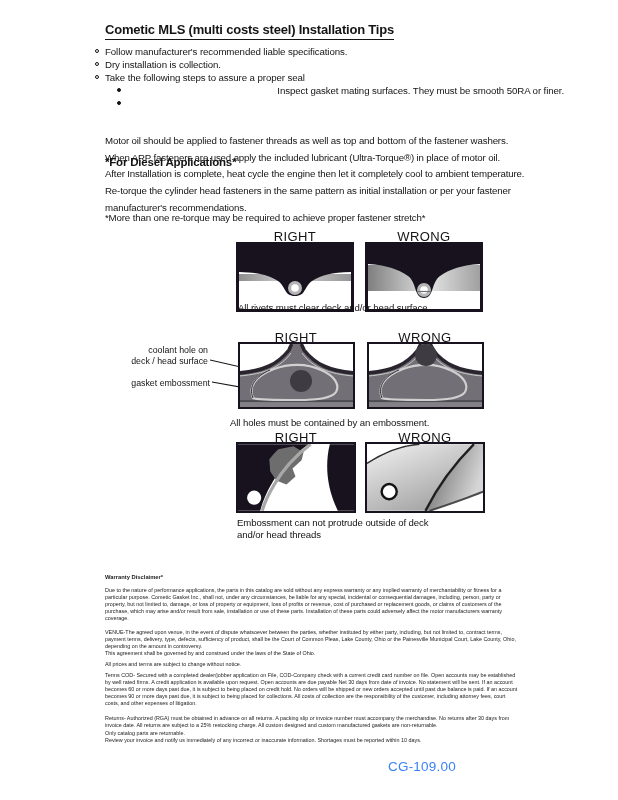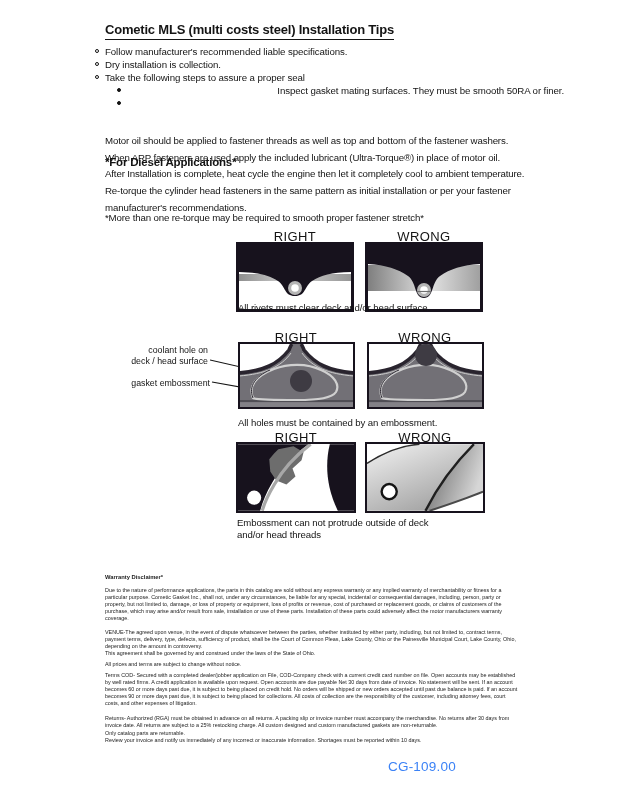--- a/index.html
+++ b/index.html
@@ -57,21 +57,21 @@
         <span>Inspect gasket mating surfaces.  They must be smooth 50RA or finer.</span>
       </div>
     <div class="brow sub">
         <span class="bmark filled"></span>
       </div>
   </div>
 
   <h2 class="abs h2" style="left:105px; top:116px;">*For Diesel Applications*</h2>
   <p class="abs body-text" style="left:105px; top:132px;">Motor oil should be applied to fastener threads as well as top and bottom of the fastener washers. When ARP fasteners are used apply the included lubricant (Ultra-Torque®) in place of motor oil.</p>
   <p class="abs body-text" style="left:105px; top:165px;">After Installation is complete, heat cycle the engine then let it completely cool to ambient temperature. Re-torque the cylinder head fasteners in the same pattern as initial installation or per your fastener manufacturer's recommendations.</p>
-  <p class="abs body-text" style="left:105px; top:209px;">*More than one re-torque may be required to smooth proper fastener stretch*</p>
+  <p class="abs body-text" style="left:105px; top:209px;">*More than one re-torque may be required to achieve proper fastener stretch*</p>
 
   <div class="abs fig-label" style="left:263px; top:229px;">RIGHT</div>
   <div class="abs fig-label" style="left:392px; top:229px;">WRONG</div>
 
   <div class="box b3" style="left:236px; top:242px; width:118px; height:70px;">
     <svg viewBox="0 0 112 64">
       <defs>
         <linearGradient id="gd1r" x1="0" y1="0" x2="1" y2="0">
           <stop offset="0" stop-color="#8f8f8f"></stop>
             <stop offset="0.45" stop-color="#d2d2d2"></stop>
@@ -143,21 +143,21 @@
       <rect x="0" y="58.2" width="113" height="4.8" fill="#838187"></rect>
       <path d="M-1,29 C24,27 38,20 49,6 C50,3.5 51,1 52,0" stroke="#29242e" stroke-width="3.6" fill="none"></path>
       <path d="M114,29 C89,27 75,20 64,6 C63,3.5 62,1 61,0" stroke="#29242e" stroke-width="3.6" fill="none"></path>
       <path d="M-1,32 C25,30 41,23 51,9" stroke="#cbcbcb" stroke-width="1" fill="none"></path>
       <path d="M114,32 C88,30 72,23 62,9" stroke="#cbcbcb" stroke-width="1" fill="none"></path>
       <path d="M13,54 C8,42 16,32 34,25 C48,19.5 67,19 81,26 C95,32 100,41 96,48 C92,54 80,56 57,56 C38,56 17,56 13,54 Z" stroke="#d0d0d0" stroke-width="2.2" fill="none"></path>
       <path d="M13,54 C8,42 16,32 30,26" stroke="#2e2a33" stroke-width="1" fill="none"></path>
       <circle cx="57" cy="11" r="11" fill="#3e3b43"></circle>
     </svg>
   </div>
-  <div class="abs fig-caption" style="left:238px; top:417px;">All holes must be contained by an embossment.</div>
+  <div class="abs fig-caption" style="left:230px; top:417px;">All holes must be contained by an embossment.</div>
 
   <div class="abs fig-label" style="left:264px; top:430px;">RIGHT</div>
   <div class="abs fig-label" style="left:393px; top:430px;">WRONG</div>
 
   <div class="box b25" style="left:236px; top:442px; width:120px; height:71px;">
     <svg viewBox="0 0 115 66">
       <rect width="115" height="66" fill="#fff"></rect>
       <path d="M0,0 H70 C54,11 42,24 34,38 C28,48 24,58 22,66 H0 Z" fill="#17121d"></path>
       <path d="M40,5 L55,2 L65,8 L63,16 L54,24 L57,32 L48,40 L38,36 L32,27 L31,15 L36,9 Z" fill="#6d6d6d"></path>
       <path d="M72,0 C56,12 44,26 36,40 C30,50 26,59 24,66" stroke="#a8a8a8" stroke-width="3.2" fill="none"></path>

